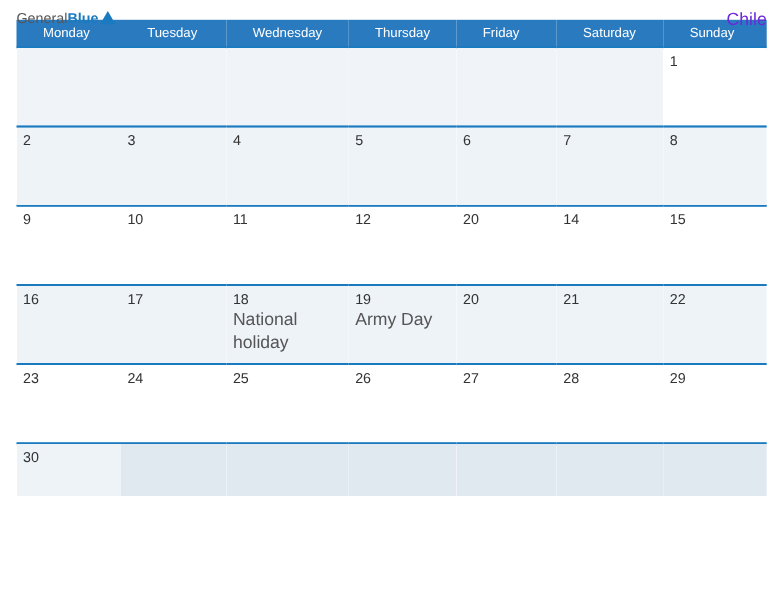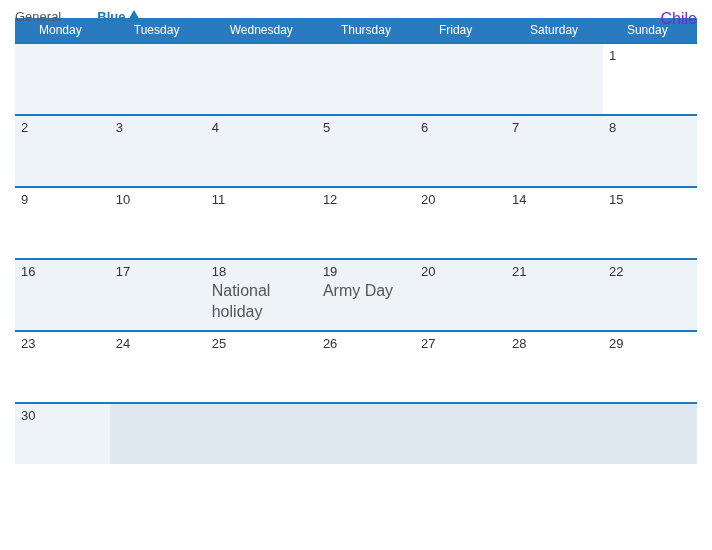--- a/index.html
+++ b/index.html
@@ -51,21 +51,20 @@
       border-right: 7px solid transparent;
       border-bottom: 12px solid #1a7abf;
       margin-left: 2px;
       vertical-align: middle;
       position: relative;
       top: -1px;
     }
     .logo-line {
       display: flex;
       align-items: center;
-      margin-left: 36px;
     }
     .country {
       position: absolute;
       right: 0;
       top: 0;
       font-size: 16px;
       color: #6d28d9;
     }
     .title {
       font-size: 36px;
@@ -94,21 +93,21 @@
       font-size: 13px;
       color: #333;
       border-top: 2px solid #1a7abf;
       background: #fff;
       position: relative;
     }
     .calendar-grid td.empty {
       background: #f0f4f8;
     }
     .calendar-grid tr:last-child td {
-      height: 61px;
+      height: 48px;
     }
     .day-number {
       font-size: 13px;
       color: #333;
       display: block;
       margin-bottom: 2px;
     }
     .holiday-text {
       font-size: 16px;
       color: #555;

